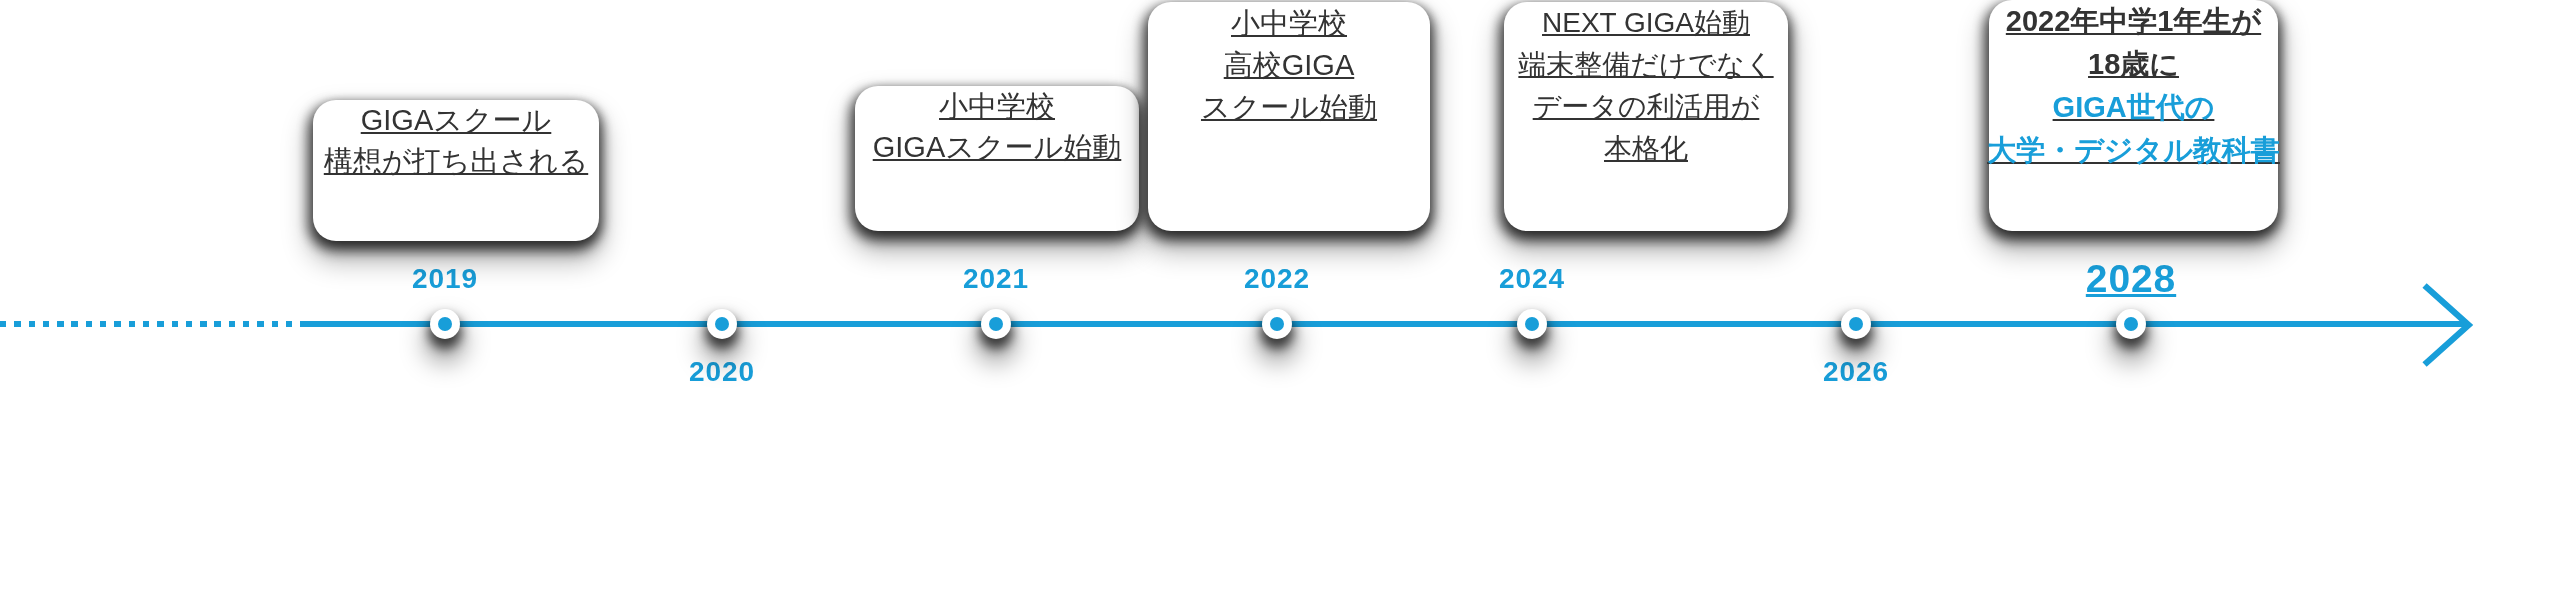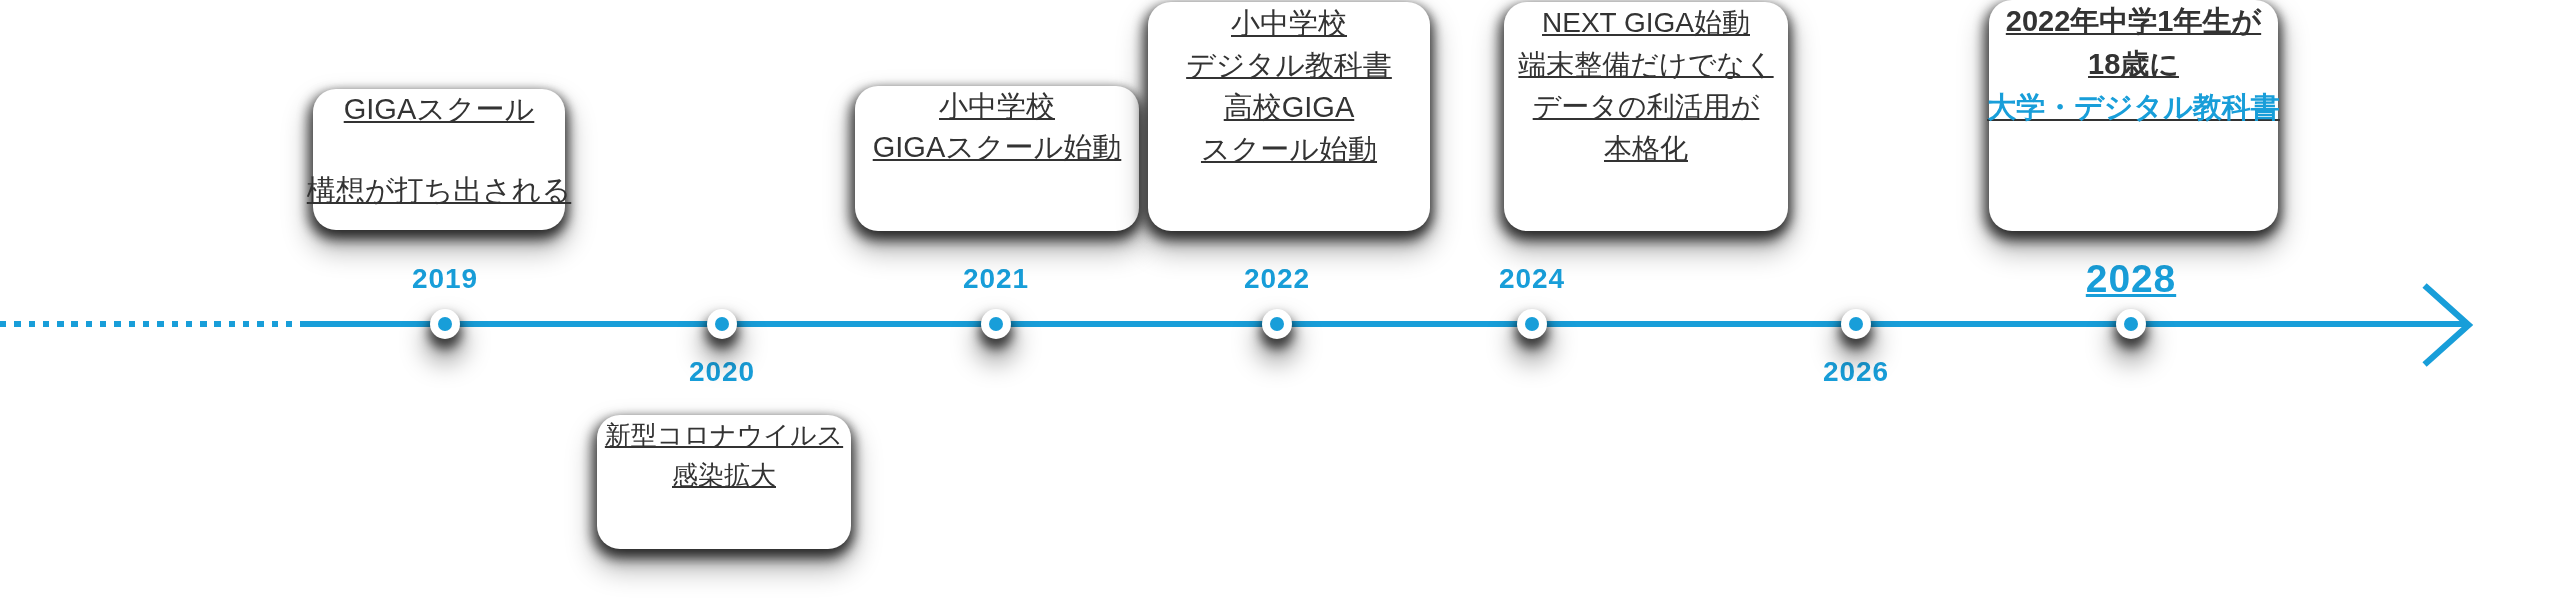--- a/index.html
+++ b/index.html
@@ -56,21 +56,21 @@
     background:#ffffff; border-radius:23px;
     display:flex; flex-direction:column; align-items:center;
     text-align:center; color:var(--text-dark);
     box-shadow:0 8px 12.5px 1.8px rgba(0,0,0,0.60),
                0 16px 27px 4.5px rgba(0,0,0,0.28),
                -4.5px 4.5px 10.7px 0.9px rgba(0,0,0,0.30),
                4.5px 2.7px 9px 0 rgba(0,0,0,0.22);
     text-decoration:underline;
   }
   .callout .bline{white-space:nowrap;}
-  .b1{left:313px; top:89px;  width:252px; height:141px; font-size:29px; line-height:41px;gap:40px;}
+  .b1{left:313px; top:100px;  width:286px; height:141px; font-size:29px; line-height:41px;}
   .b2{left:597px; top:415px; width:254px; height:134px; font-size:26px; line-height:40px;}
   .b3{left:855px; top:86px;  width:284px; height:145px; font-size:29px; line-height:41px;}
   .b4{left:1148px; top:1.8px;  width:282px; height:229px; font-size:29px; line-height:42px;}
   .b5{left:1504px; top:1.8px;  width:284px; height:229px; font-size:28px; line-height:42px;}
   .b6{left:1989px; top:0;  width:289px; height:231px; font-size:29px; line-height:43px; font-weight:700;}
   .b6 .hl{color:var(--accent);}
 </style>
 </head>
 <body>
 
@@ -110,44 +110,40 @@
   <div class="year above" style="left:1277px;">2022</div>
   <div class="year above" style="left:1532px;">2024</div>
   <div class="year below" style="left:1856px;">2026</div>
   <div class="year above bold" style="left:2131px;">2028</div>
 
   <div class="callout b1">
     <div class="bline">GIGAスクール</div>
     <div class="bline">構想が打ち出される</div>
   </div>
 
-  <div class="callout b2">
-    <div class="bline">新型コロナウイルス</div>
-    <div class="bline">感染拡大</div>
-  </div>
 
   <div class="callout b3">
     <div class="bline">小中学校</div>
     <div class="bline">GIGAスクール始動</div>
   </div>
 
   <div class="callout b4">
     <div class="bline">小中学校</div>
-    <div class="bline">デジタル教科書</div>
     <div class="bline">高校GIGA</div>
     <div class="bline">スクール始動</div>
   </div>
 
   <div class="callout b5">
     <div class="bline">NEXT GIGA始動</div>
     <div class="bline">端末整備だけでなく</div>
     <div class="bline">データの利活用が</div>
     <div class="bline">本格化</div>
   </div>
 
   <div class="callout b6">
     <div class="bline">2022年中学1年生が</div>
     <div class="bline">18歳に</div>
+    <div class="bline hl">GIGA世代の</div>
     <div class="bline hl">大学・デジタル教科書</div>
   </div>
 
 </div>
 
 
 </body></html>

